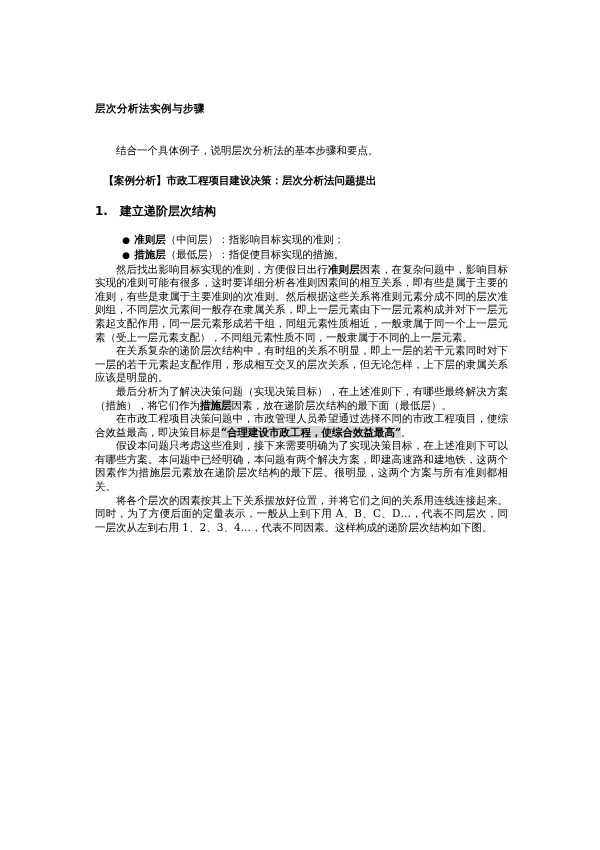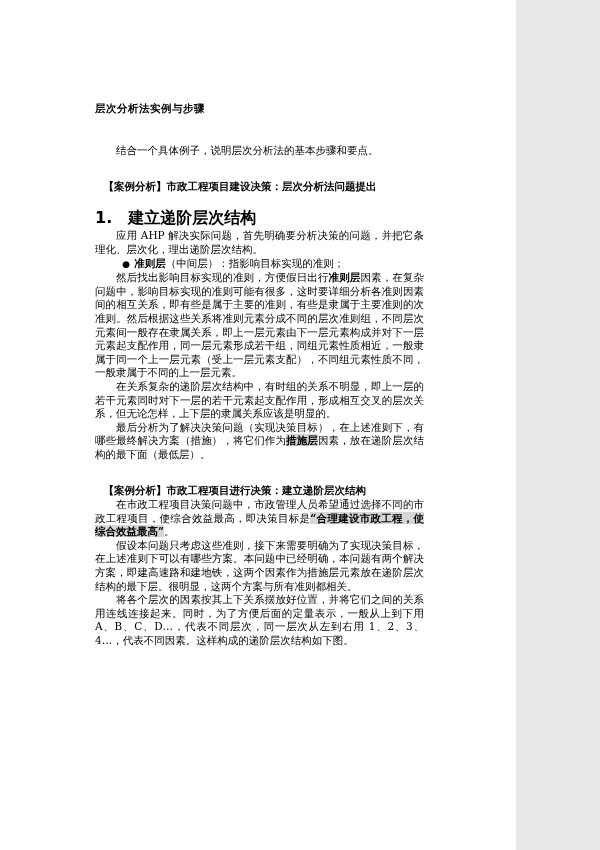--- a/index.html
+++ b/index.html
@@ -3,69 +3,68 @@
 <meta charset="utf-8">
 <style>
   * { margin: 0; padding: 0; box-sizing: border-box; }
   html, body { background: #e8e8e8; }
   body {
     width: 600px; height: 850px;
     font-family: "DejaVu Serif", "Liberation Serif", serif;
     color: #000;
   }
   .page {
-    width: 516px; height: 850px;
+    width: 600px; height: 850px;
     background: #ffffff;
     padding: 102px 92px 40px 95px;
     overflow: hidden;
   }
   .doc-title {
     font-family: "DejaVu Sans", "Liberation Sans", sans-serif;
     font-size: 15.5px;
     font-weight: bold;
     letter-spacing: 0.5px;
     margin-bottom: 28px;
   }
   .block { font-size: 10.5px; line-height: 13.6px; }
   .para {
     text-indent: 2em;
     text-align: justify;
   }
   .case-heading {
     font-weight: bold;
     text-indent: 0.8em;
-    margin-top: 23px;
+    margin-top: 17px;
   }
   .numbered-heading {
     font-family: "DejaVu Sans", "Liberation Sans", sans-serif;
-    font-size: 16px;
+    font-size: 12px;
     font-weight: bold;
     margin-top: 17px;
-    margin-bottom: 5px;
+    margin-bottom: 15px;
   }
   .bullet {
     padding-left: 2.6em;
     text-align: justify;
   }
   .bullet-marker { font-size: 9px; margin-right: 4px; }
   .b { font-weight: bold; }
   .hl { background: var(--hl, #d9d9d9); }
 </style>
 </head>
 <body>
 
 <div class="page" style="background: rgb(255, 255, 255); color: rgb(0, 0, 0);">
   <div>
       <div class="block doc-title"><span class="b">层次分析法实例与步骤</span></div>
       <div class="block para"><span>结合一个具体例子，说明层次分析法的基本步骤和要点。</span></div>
       <div class="block case-heading"><span class="b">【案例分析】市政工程项目建设决策：层次分析法问题提出</span></div>
       <div class="block numbered-heading"><span class="b">1.　建立递阶层次结构</span></div>
-      <div class="block para"><span>应用 AHP 解决实际问题，首先明确要分析决策的问题，并把它条理化、层次化，理出递阶层次结构。</span></div>
       <div class="block bullet"><span class="bullet-marker">●</span><span class="b">准则层</span><span>（中间层）：指影响目标实现的准则；</span></div>
+      <div class="block bullet"><span class="bullet-marker">●</span><span class="b">措施层</span><span>（最低层）：指促使目标实现的措施。</span></div>
       <div class="block para"><span>然后找出影响目标实现的准则，方便假日出行</span><span class="b">准则层</span><span>因素，在复杂问题中，影响目标实现的准则可能有很多，这时要详细分析各准则因素间的相互关系，即有些是属于主要的准则，有些是隶属于主要准则的次准则。然后根据这些关系将准则元素分成不同的层次准则组，不同层次元素间一般存在隶属关系，即上一层元素由下一层元素构成并对下一层元素起支配作用，同一层元素形成若干组，同组元素性质相近，一般隶属于同一个上一层元素（受上一层元素支配），不同组元素性质不同，一般隶属于不同的上一层元素。</span></div>
       <div class="block para"><span>在关系复杂的递阶层次结构中，有时组的关系不明显，即上一层的若干元素同时对下一层的若干元素起支配作用，形成相互交叉的层次关系，但无论怎样，上下层的隶属关系应该是明显的。</span></div>
       <div class="block para"><span>最后分析为了解决决策问题（实现决策目标），在上述准则下，有哪些最终解决方案（措施），将它们作为</span><span class="b hl">措施层</span><span>因素，放在递阶层次结构的最下面（最低层）。</span></div>
-      <div class="block case-heading"><span class="b">【案例分析】市政工程项目进行决策：建立递阶层次结构</span></div>
       <div class="block para"><span>在市政工程项目决策问题中，市政管理人员希望通过选择不同的市政工程项目，使综合效益最高，即决策目标是</span><span class="b hl">“合理建设市政工程，使综合效益最高”</span><span>。</span></div>
       <div class="block para"><span>假设本问题只考虑这些准则，接下来需要明确为了实现决策目标，在上述准则下可以有哪些方案。本问题中已经明确，本问题有两个解决方案，即建高速路和建地铁，这两个因素作为措施层元素放在递阶层次结构的最下层。很明显，这两个方案与所有准则都相关。</span></div>
       <div class="block para"><span>将各个层次的因素按其上下关系摆放好位置，并将它们之间的关系用连线连接起来。同时，为了方便后面的定量表示，一般从上到下用 A、B、C、D…，代表不同层次，同一层次从左到右用 1、2、3、4…，代表不同因素。这样构成的递阶层次结构如下图。</span></div>
     </div>
 </div>
 
 </body></html>

